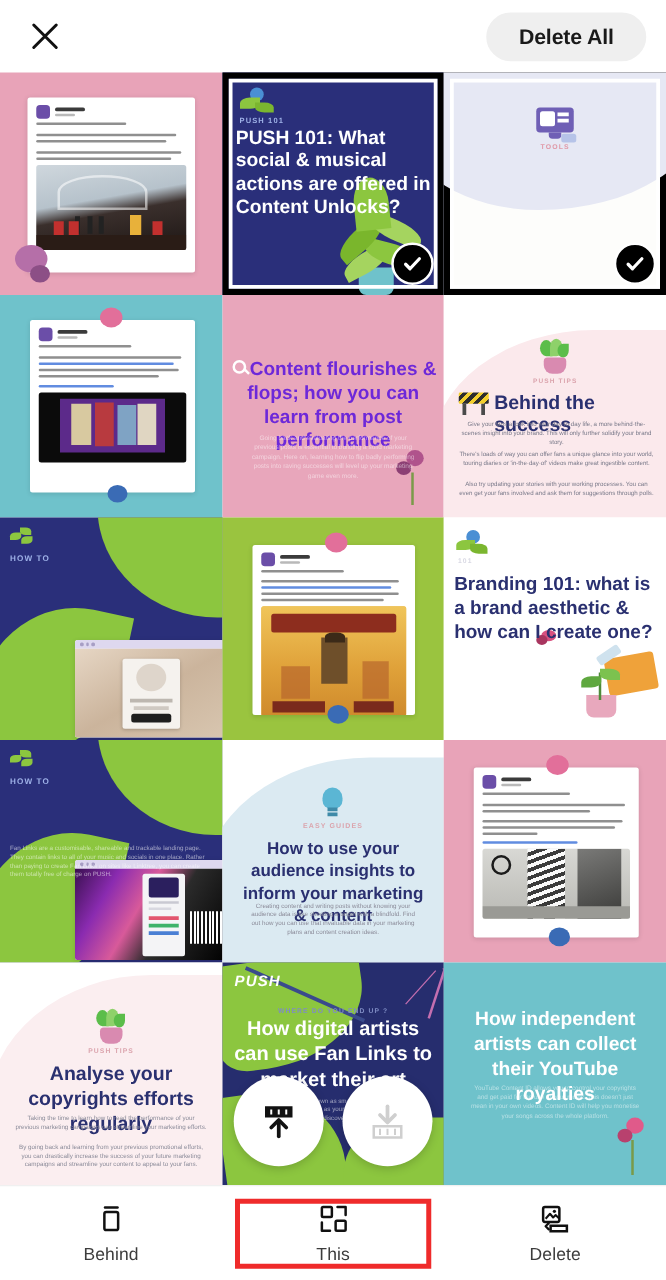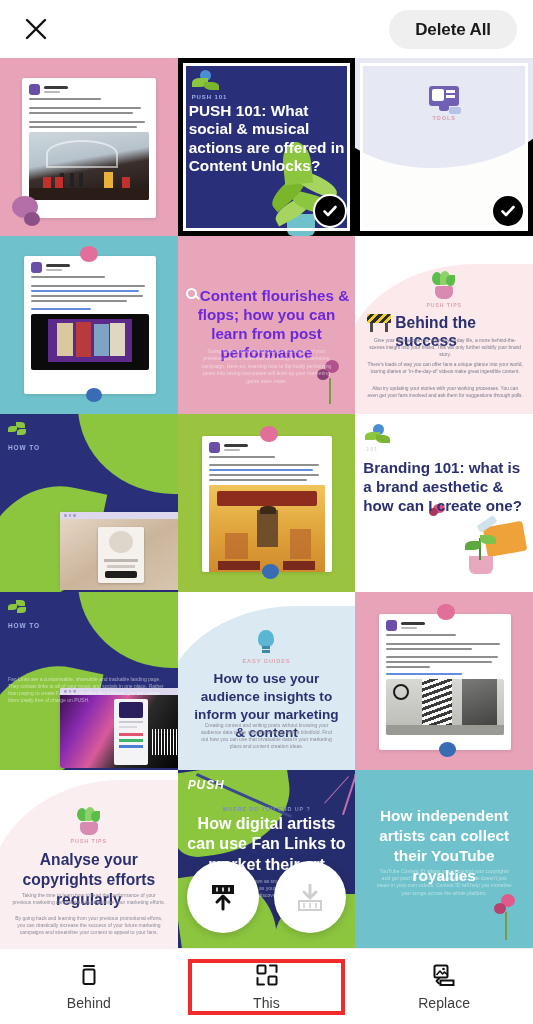--- a/index.html
+++ b/index.html
@@ -521,17 +521,17 @@
     </div>
 
     <div class="tool">
       <svg width="26" height="26" viewBox="0 0 26 26">
         <rect x="3.5" y="3.5" width="13" height="12" rx="1.5" fill="none" stroke="#111" stroke-width="2"></rect>
         <path d="M5.5 13l3.5-4 2.5 3 2-2 3 3" fill="none" stroke="#111" stroke-width="1.6" stroke-linejoin="round"></path>
         <circle cx="12.5" cy="7" r="1.3" fill="#111"></circle>
         <path d="M9.5 18.5h13V23h-13z" fill="none" stroke="#111" stroke-width="2"></path>
         <path d="M8 16.5l-2.5 2.5L8 21.5" fill="none" stroke="#111" stroke-width="1.8" stroke-linecap="round" stroke-linejoin="round"></path>
       </svg>
-      <span class="tlabel">Replace</span>
+      <span class="tlabel">Delete</span>
     </div>
   </div>
 
 </div>
 
 </body></html>

